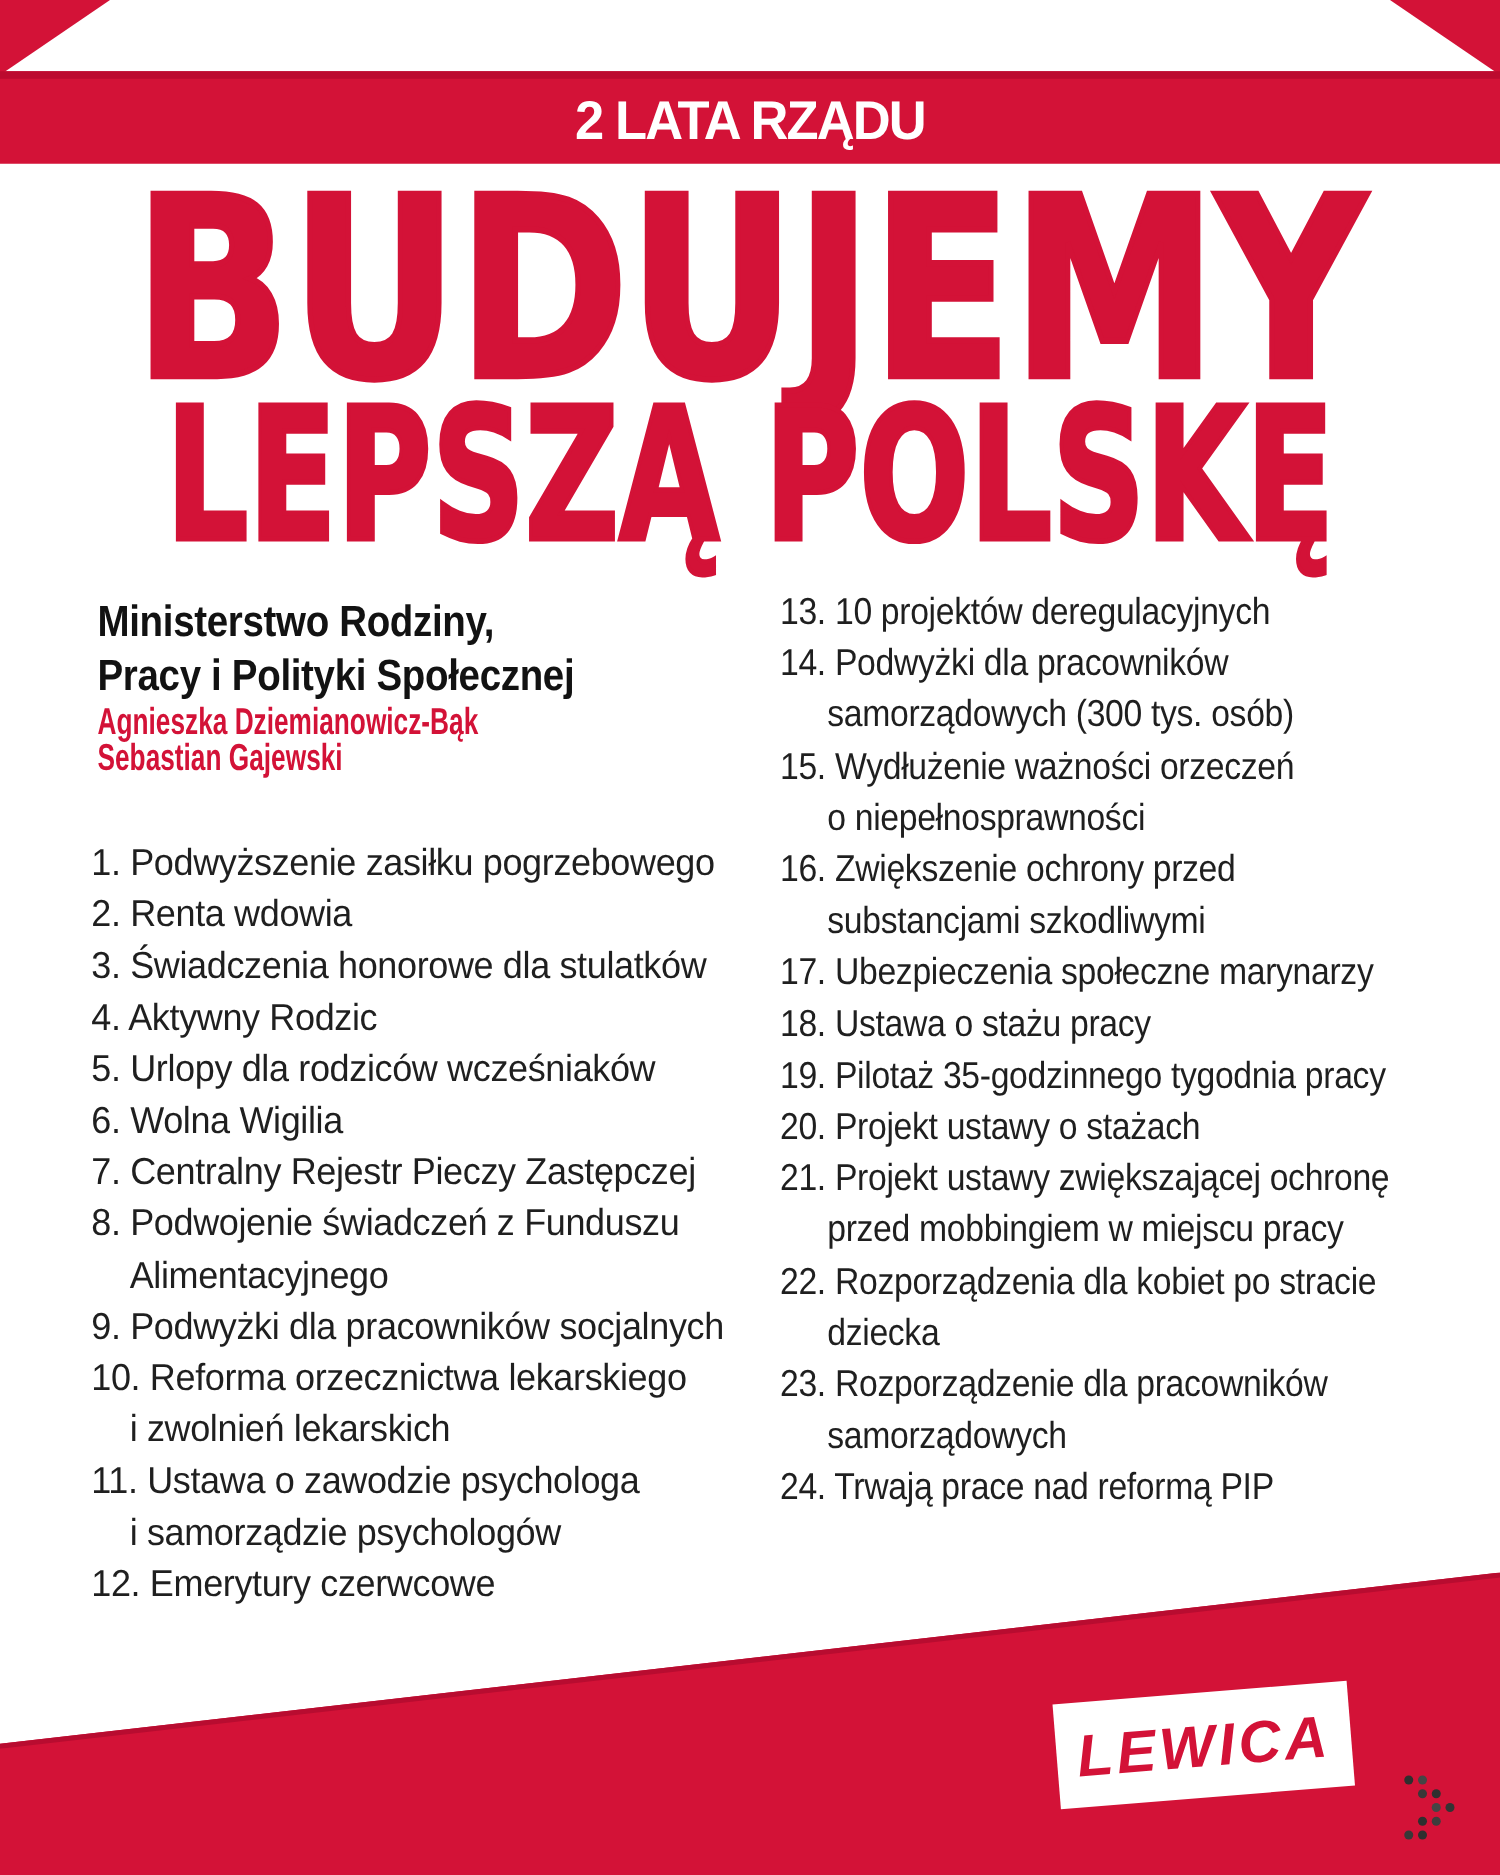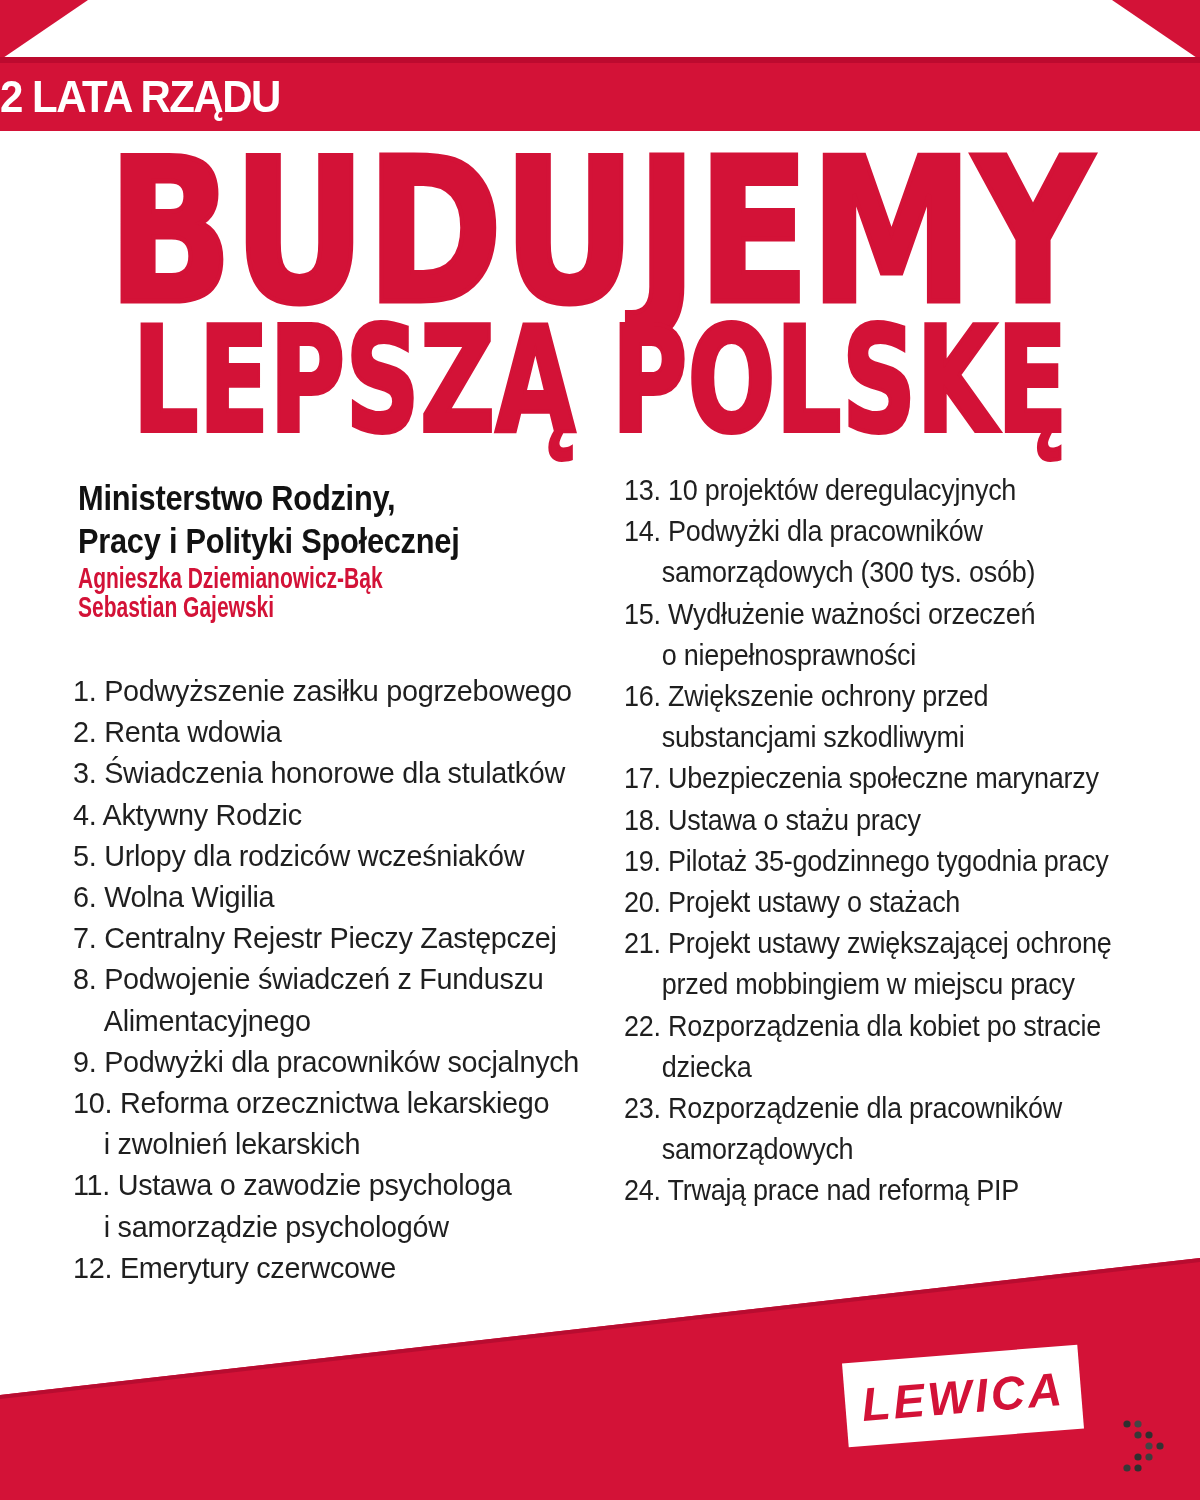--- a/index.html
+++ b/index.html
@@ -22,21 +22,21 @@
   .corner{position:absolute;top:0;width:0;height:0;}
   .corner.left{left:0;border-top:60px solid var(--brand-red);border-right:88px solid transparent;}
   .corner.right{right:0;border-top:60px solid var(--brand-red);border-left:88px solid transparent;}
 
   
   .banner{
     position:absolute;left:0;top:57px;width:1200px;height:74px;
     background:var(--brand-red);
     border-top:6px solid var(--dark-red);
     box-sizing:border-box;
-    display:flex;align-items:center;justify-content:flex-start;
+    display:flex;align-items:center;justify-content:center;
   }
   .banner .label{
     color:#ffffff;font-weight:bold;font-size:42px;letter-spacing:-1.5px;
     font-family:"Liberation Sans", sans-serif;
     transform:scaleY(1.04);
   }
 
   
   .title-svg{position:absolute;left:0;top:140px;}
   .title-svg text{

